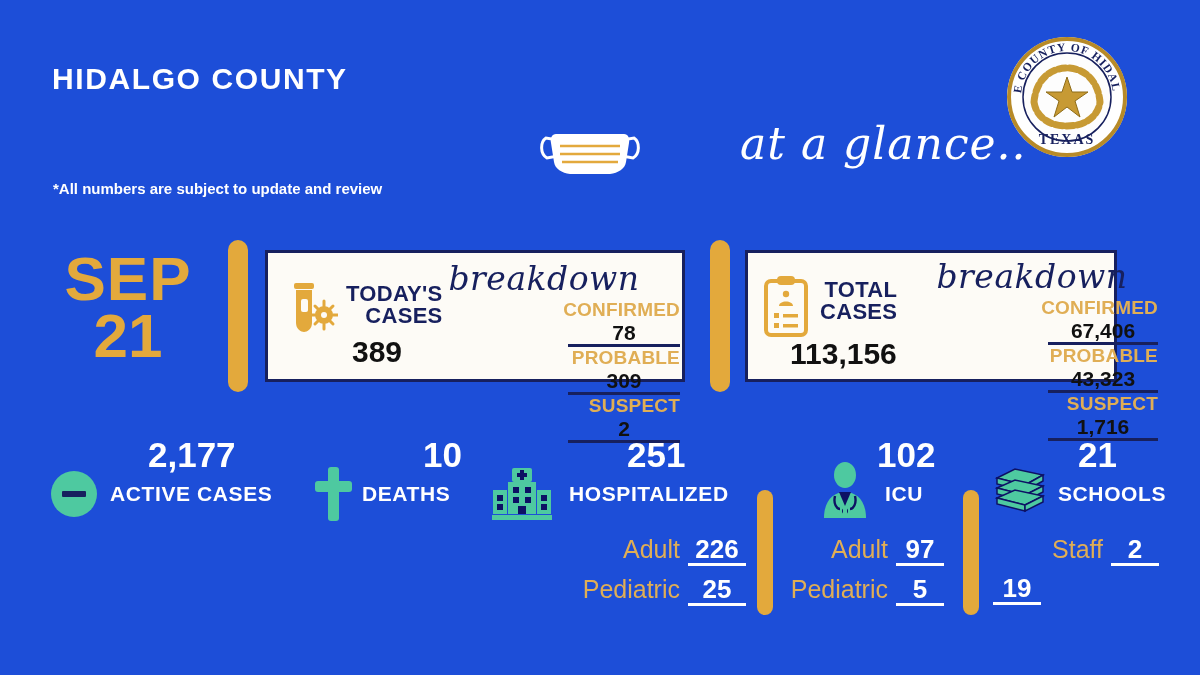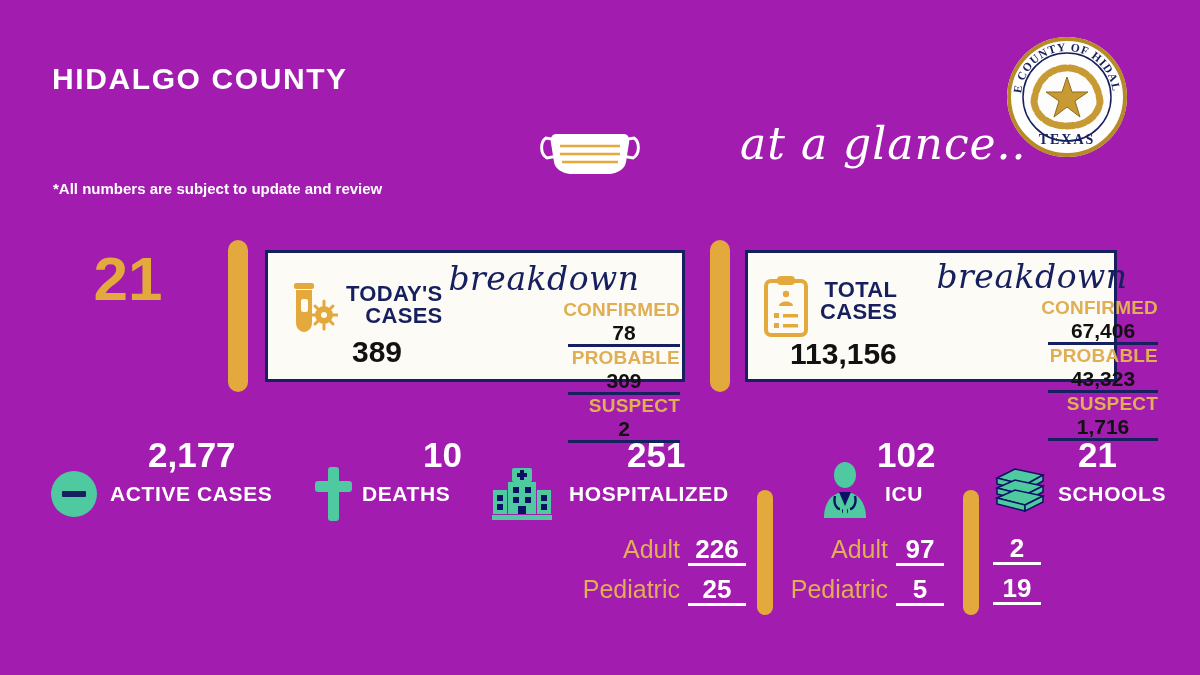--- a/index.html
+++ b/index.html
@@ -2,21 +2,21 @@
 <html><head>
 <meta charset="utf-8">
 <style>
   * { box-sizing: border-box; margin: 0; padding: 0; }
   html, body {
     width: 1200px; height: 675px;
     background: #0d1164;
     font-family: "Liberation Sans", sans-serif;
     overflow: hidden;
   }
-  .page { position: relative; width: 1200px; height: 675px; background: #a21caf; }
+  .page { position: relative; width: 1200px; height: 675px; background: #1d4ed8; }
 
   
   .hdr-county {
     position: absolute; left: 52px; top: 62px;
     color: #ffffff; font-size: 30px; font-weight: bold;
     letter-spacing: 1.6px;
   }
   .hdr-title {
     position: absolute; left: 48px; top: 88px;
     color: #e3a93c; font-size: 76px; font-weight: bold;
@@ -129,20 +129,21 @@
     <path id="sealTop" d="M 61 61 m -46 0 a 46 46 0 0 1 92 0" fill="none"></path>
     <text font-size="11.5" font-weight="bold" fill="#17205e" font-family="'Liberation Serif',serif" letter-spacing="1">
       <textPath href="#sealTop" startOffset="50%" text-anchor="middle">THE COUNTY OF HIDALGO</textPath>
     </text>
     <path d="M28 66 C30 44 44 32 61 32 C78 32 92 44 94 66 C92 80 80 90 61 90 C42 90 30 80 28 66 Z" fill="none" stroke="#c79a34" stroke-width="7" stroke-linecap="round" stroke-dasharray="7 4"></path>
     <path d="M61 41 L66 56 L82 56 L69 65 L74 81 L61 71 L48 81 L53 65 L40 56 L56 56 Z" fill="#c79a34" stroke="#8e6c18" stroke-width="1"></path>
     <text x="61" y="108" font-size="14" font-weight="bold" fill="#17205e" text-anchor="middle" font-family="'Liberation Serif',serif" letter-spacing="2">TEXAS</text>
   </svg>
 
   <div class="date-block">
+    <div class="date-mon">SEP</div>
     <div class="date-day">21</div>
   </div>
 
   <div class="vbar vbar-1"></div>
   <div class="vbar vbar-2"></div>
 
   <div class="card card-today">
     <div class="card-left" style="width:190px">
       <svg class="c-icon" style="left:14px; top:26px; width:56px; height:58px;" viewBox="0 0 56 58">
         <rect x="12" y="4" width="20" height="6" rx="2" fill="#e3a93c"></rect>
@@ -310,20 +311,21 @@
         <path d="M4 22 L4 28 L32 35 L32 29 Z"></path>
         <path d="M32 29 L50 20 L50 26 L32 35 Z"></path>
         <path d="M4 32 L22 24 L50 30 L32 39 Z"></path>
         <path d="M4 32 L4 38 L32 45 L32 39 Z"></path>
         <path d="M32 39 L50 30 L50 36 L32 45 Z"></path>
       </g>
     </svg>
     <div class="stat-num" style="left:1078px; top:435px;">21</div>
     <div class="stat-lbl" style="left:1058px; top:482px;">SCHOOLS</div>
     <div class="sub-row" style="left:985px; top:535px;">
+      <div class="sub-key" style="width:118px;">Staff</div>
       <div class="sub-val" style="width:48px;">2</div>
     </div>
     <div class="sub-row" style="left:985px; top:575px;">
       <div class="sub-val" style="width:48px;">19</div>
     </div>
   </div>
 
 </div>
 
 </body></html>

